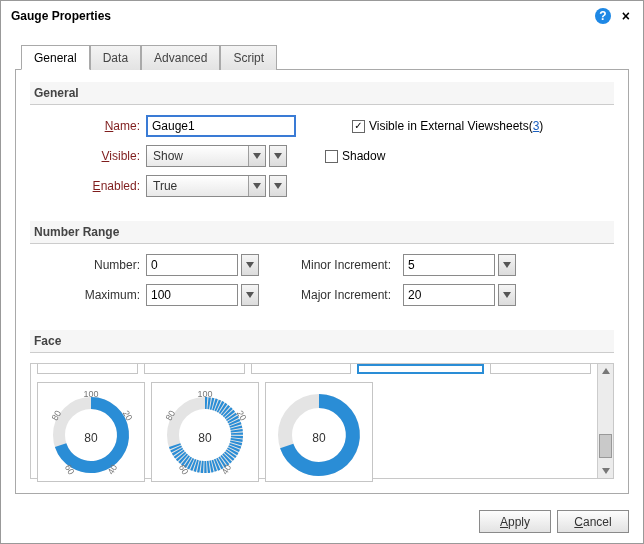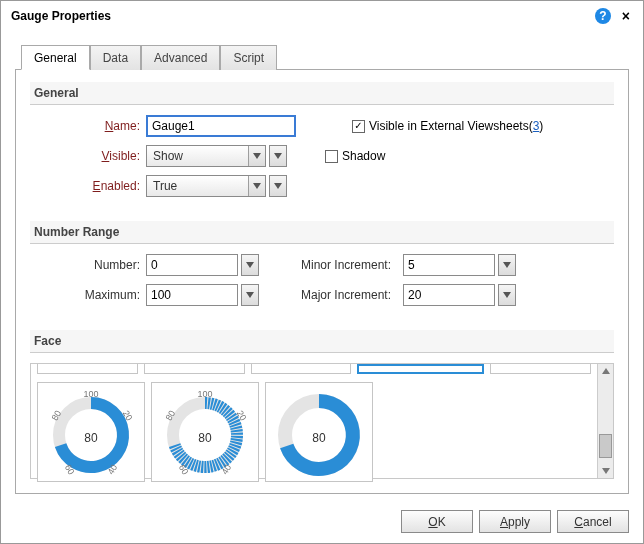--- a/index.html
+++ b/index.html
@@ -225,21 +225,18 @@
             </svg>
           </div>
       </div>
     </div>
 
   </div>
 </div>
 
 <div class="footer">
   <div class="btn">
-      <span><span class="u">O</span>K</span>
-    </div>
-  <div class="btn">
       <span><span class="u">A</span>pply</span>
     </div>
   <div class="btn">
       <span><span class="u">C</span>ancel</span>
     </div>
 </div>
 
 </body></html>

